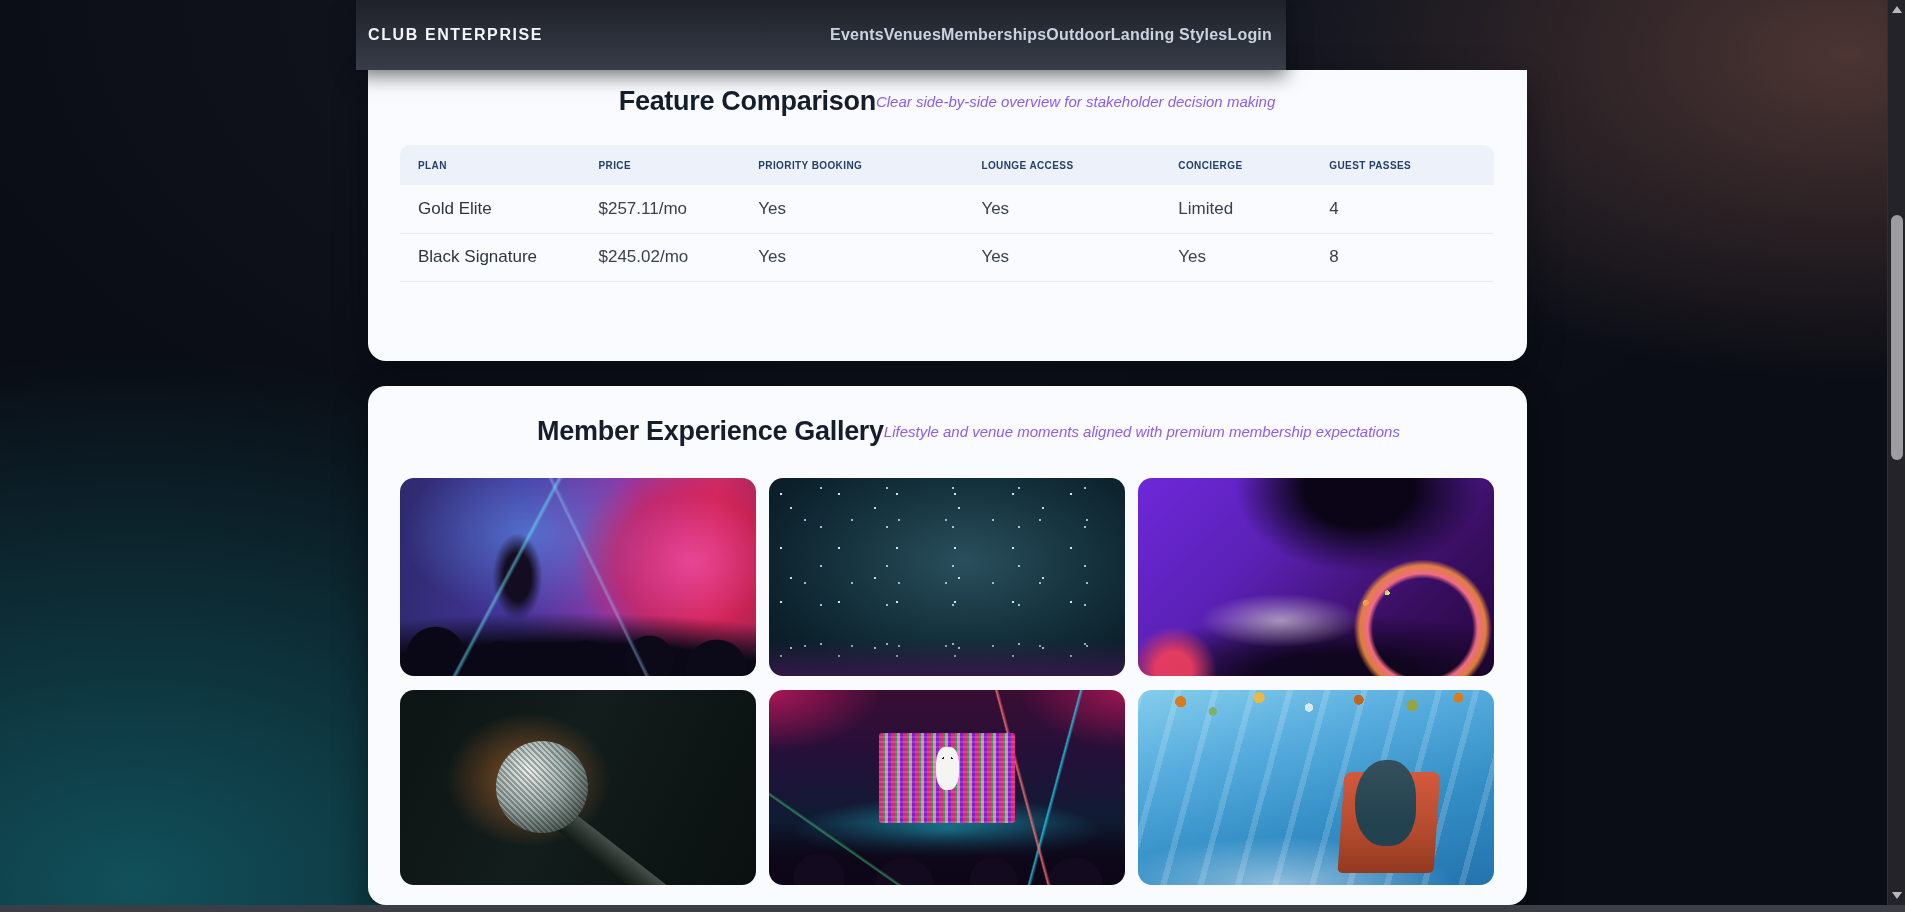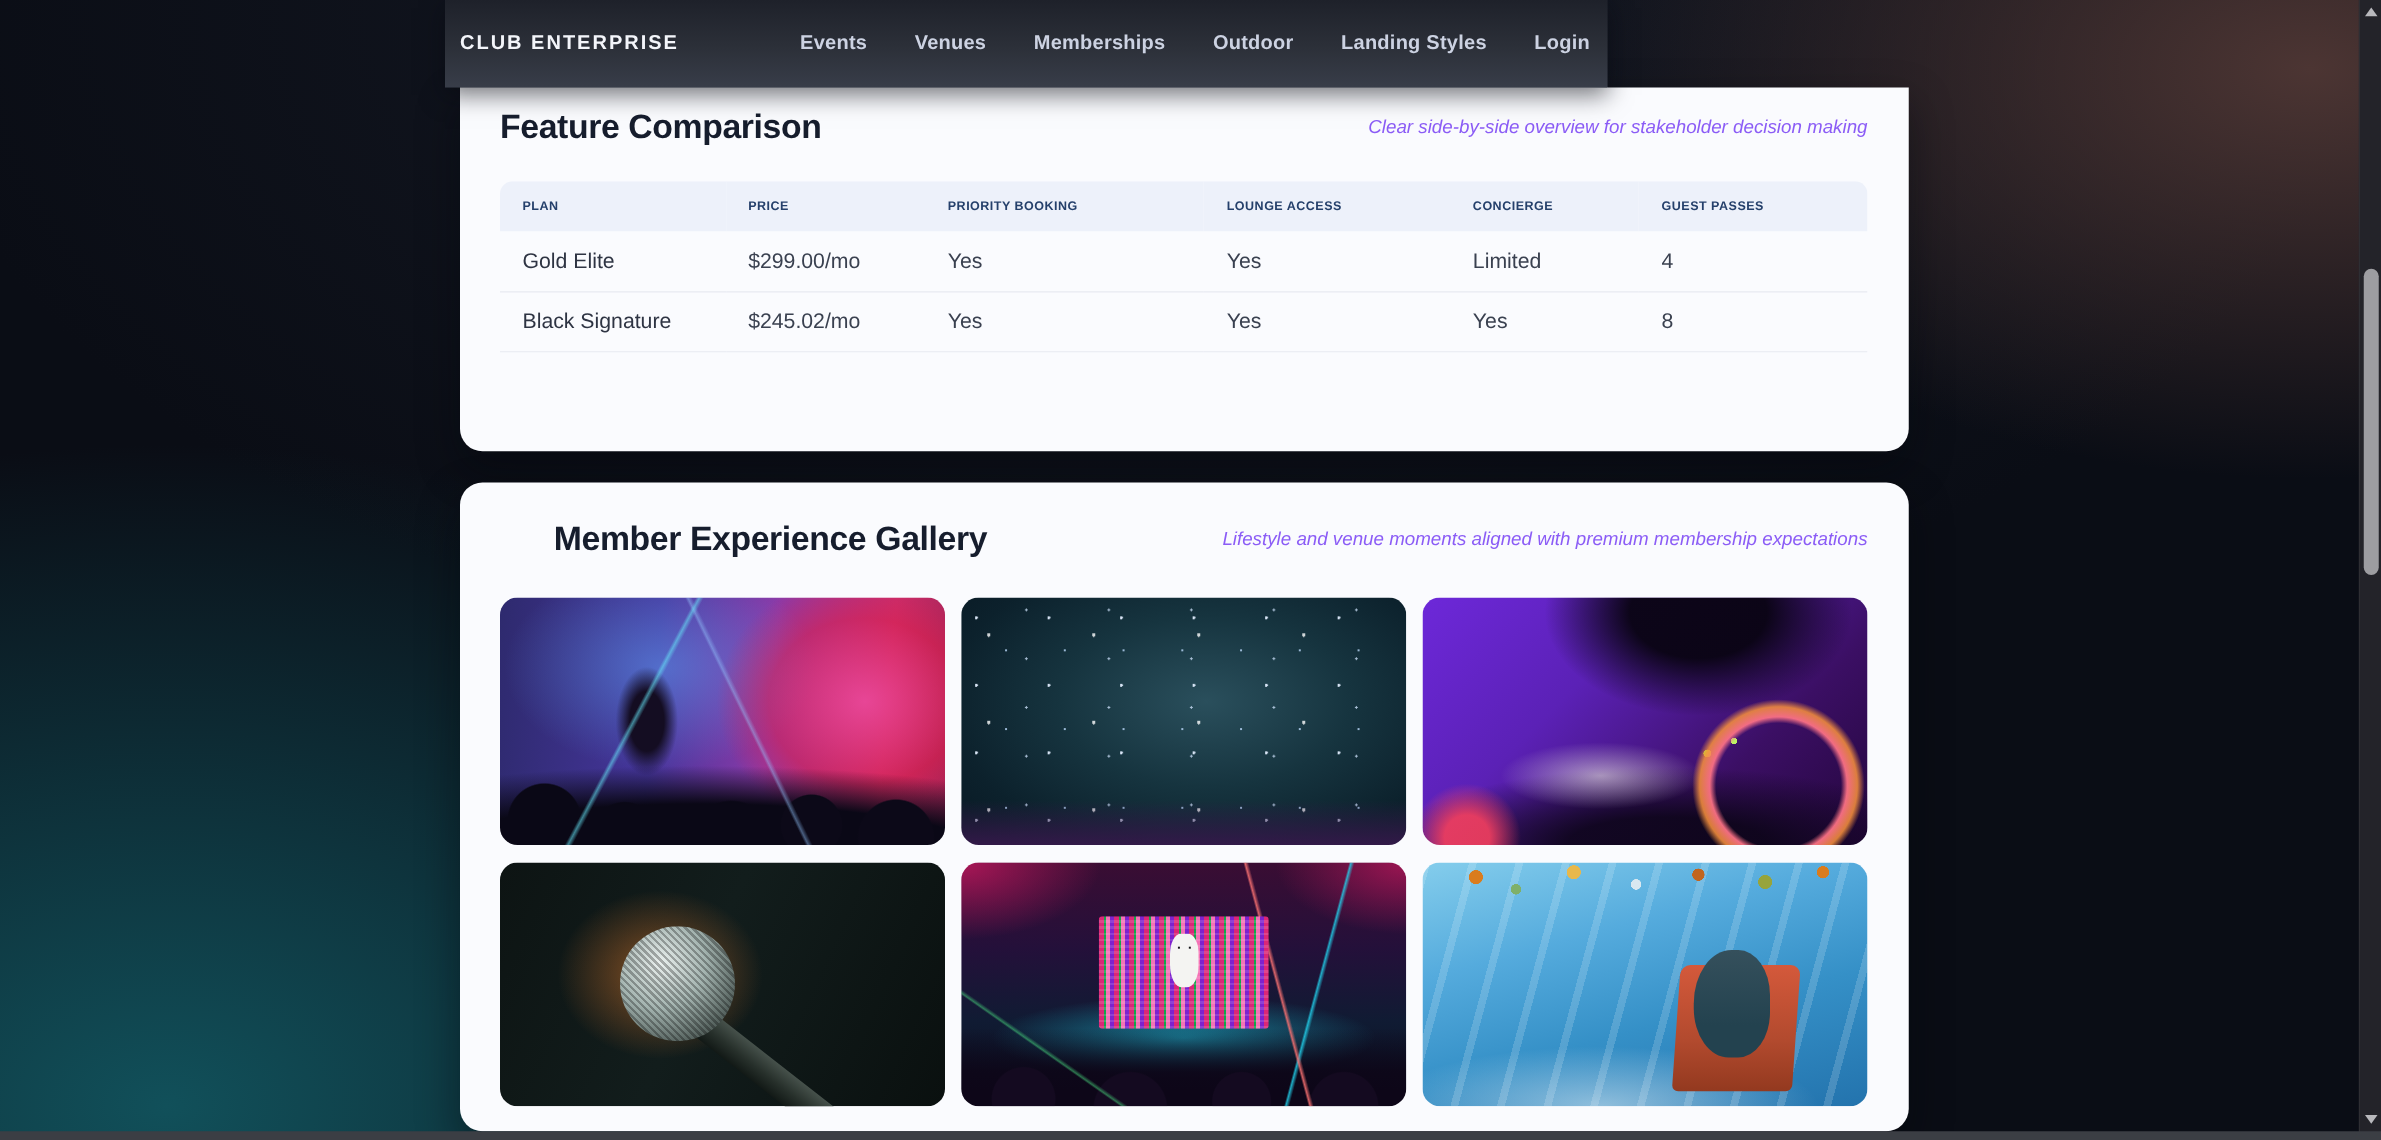--- a/index.html
+++ b/index.html
@@ -16,33 +16,33 @@
 
   
   .navbar {
     position:absolute; left:356px; top:0; width:930px; height:70px;
     background:linear-gradient(180deg,#1e212a 0%, #2c3039 55%, #383d49 100%);
     box-shadow:0 6px 18px rgba(8,10,16,.55);
     display:flex; align-items:center; justify-content:space-between;
     padding:0 14px 0 12px; z-index:5;
   }
   .brand { color:#f3f5fa; font-size:16px; font-weight:700; letter-spacing:1.6px; cursor:pointer; }
-  .nav-links { display:flex; align-items:center; gap:38px; list-style:none; }
+  .nav-links { display:flex; align-items:center; list-style:none; }
   .nav-links a { color:#ccd2e2; text-decoration:none; font-size:16px; font-weight:600; letter-spacing:.2px; }
 
   
   .column { position:absolute; left:368px; top:0; width:1159px; height:912px; }
   .card {
     position:absolute; left:0; width:1159px; background:#fafbfe;
     box-shadow:0 14px 34px rgba(4,6,12,.45);
   }
   .card-1 { top:70px; height:291px; border-radius:0 0 18px 18px; }
   .card-2 { top:386px; height:519px; border-radius:18px; }
 
-  .card-head { display:flex; justify-content:space-between; align-items:center; padding:16px 33px 0 32px; }
+  .card-head { display:flex; justify-content:center; align-items:center; padding:16px 33px 0 32px; }
   .card-2 .card-head { padding-top:30px;margin-left:43px; }
   .card-title { font-size:27px; line-height:30px; font-weight:700; color:#161d2d; letter-spacing:-.3px; }
   .card-sub { font-size:15px; color:#8b5cf6;font-style:italic; }
 
   
   .fc-table-wrap { margin:29px 33px 0 32px; border-radius:10px 10px 0 0; overflow:hidden; }
   table { width:100%; border-collapse:collapse; table-layout:fixed; }
   thead th {
     background:#edf1fa; height:40px; text-align:left; padding:0 18px;
     font-size:10px; font-weight:700; letter-spacing:.4px; color:#25406b; text-transform:uppercase;
@@ -226,21 +226,21 @@
             <th>PRICE</th>
             <th>PRIORITY BOOKING</th>
             <th>LOUNGE ACCESS</th>
             <th>CONCIERGE</th>
             <th>GUEST PASSES</th>
           </tr>
         </thead>
         <tbody>
           <tr>
             <td>Gold Elite</td>
-            <td>$299.00/mo</td>
+            <td>$257.11/mo</td>
             <td>Yes</td>
             <td>Yes</td>
             <td>Limited</td>
             <td>4</td>
           </tr>
           <tr>
             <td>Black Signature</td>
             <td>$245.02/mo</td>
             <td>Yes</td>
             <td>Yes</td>

